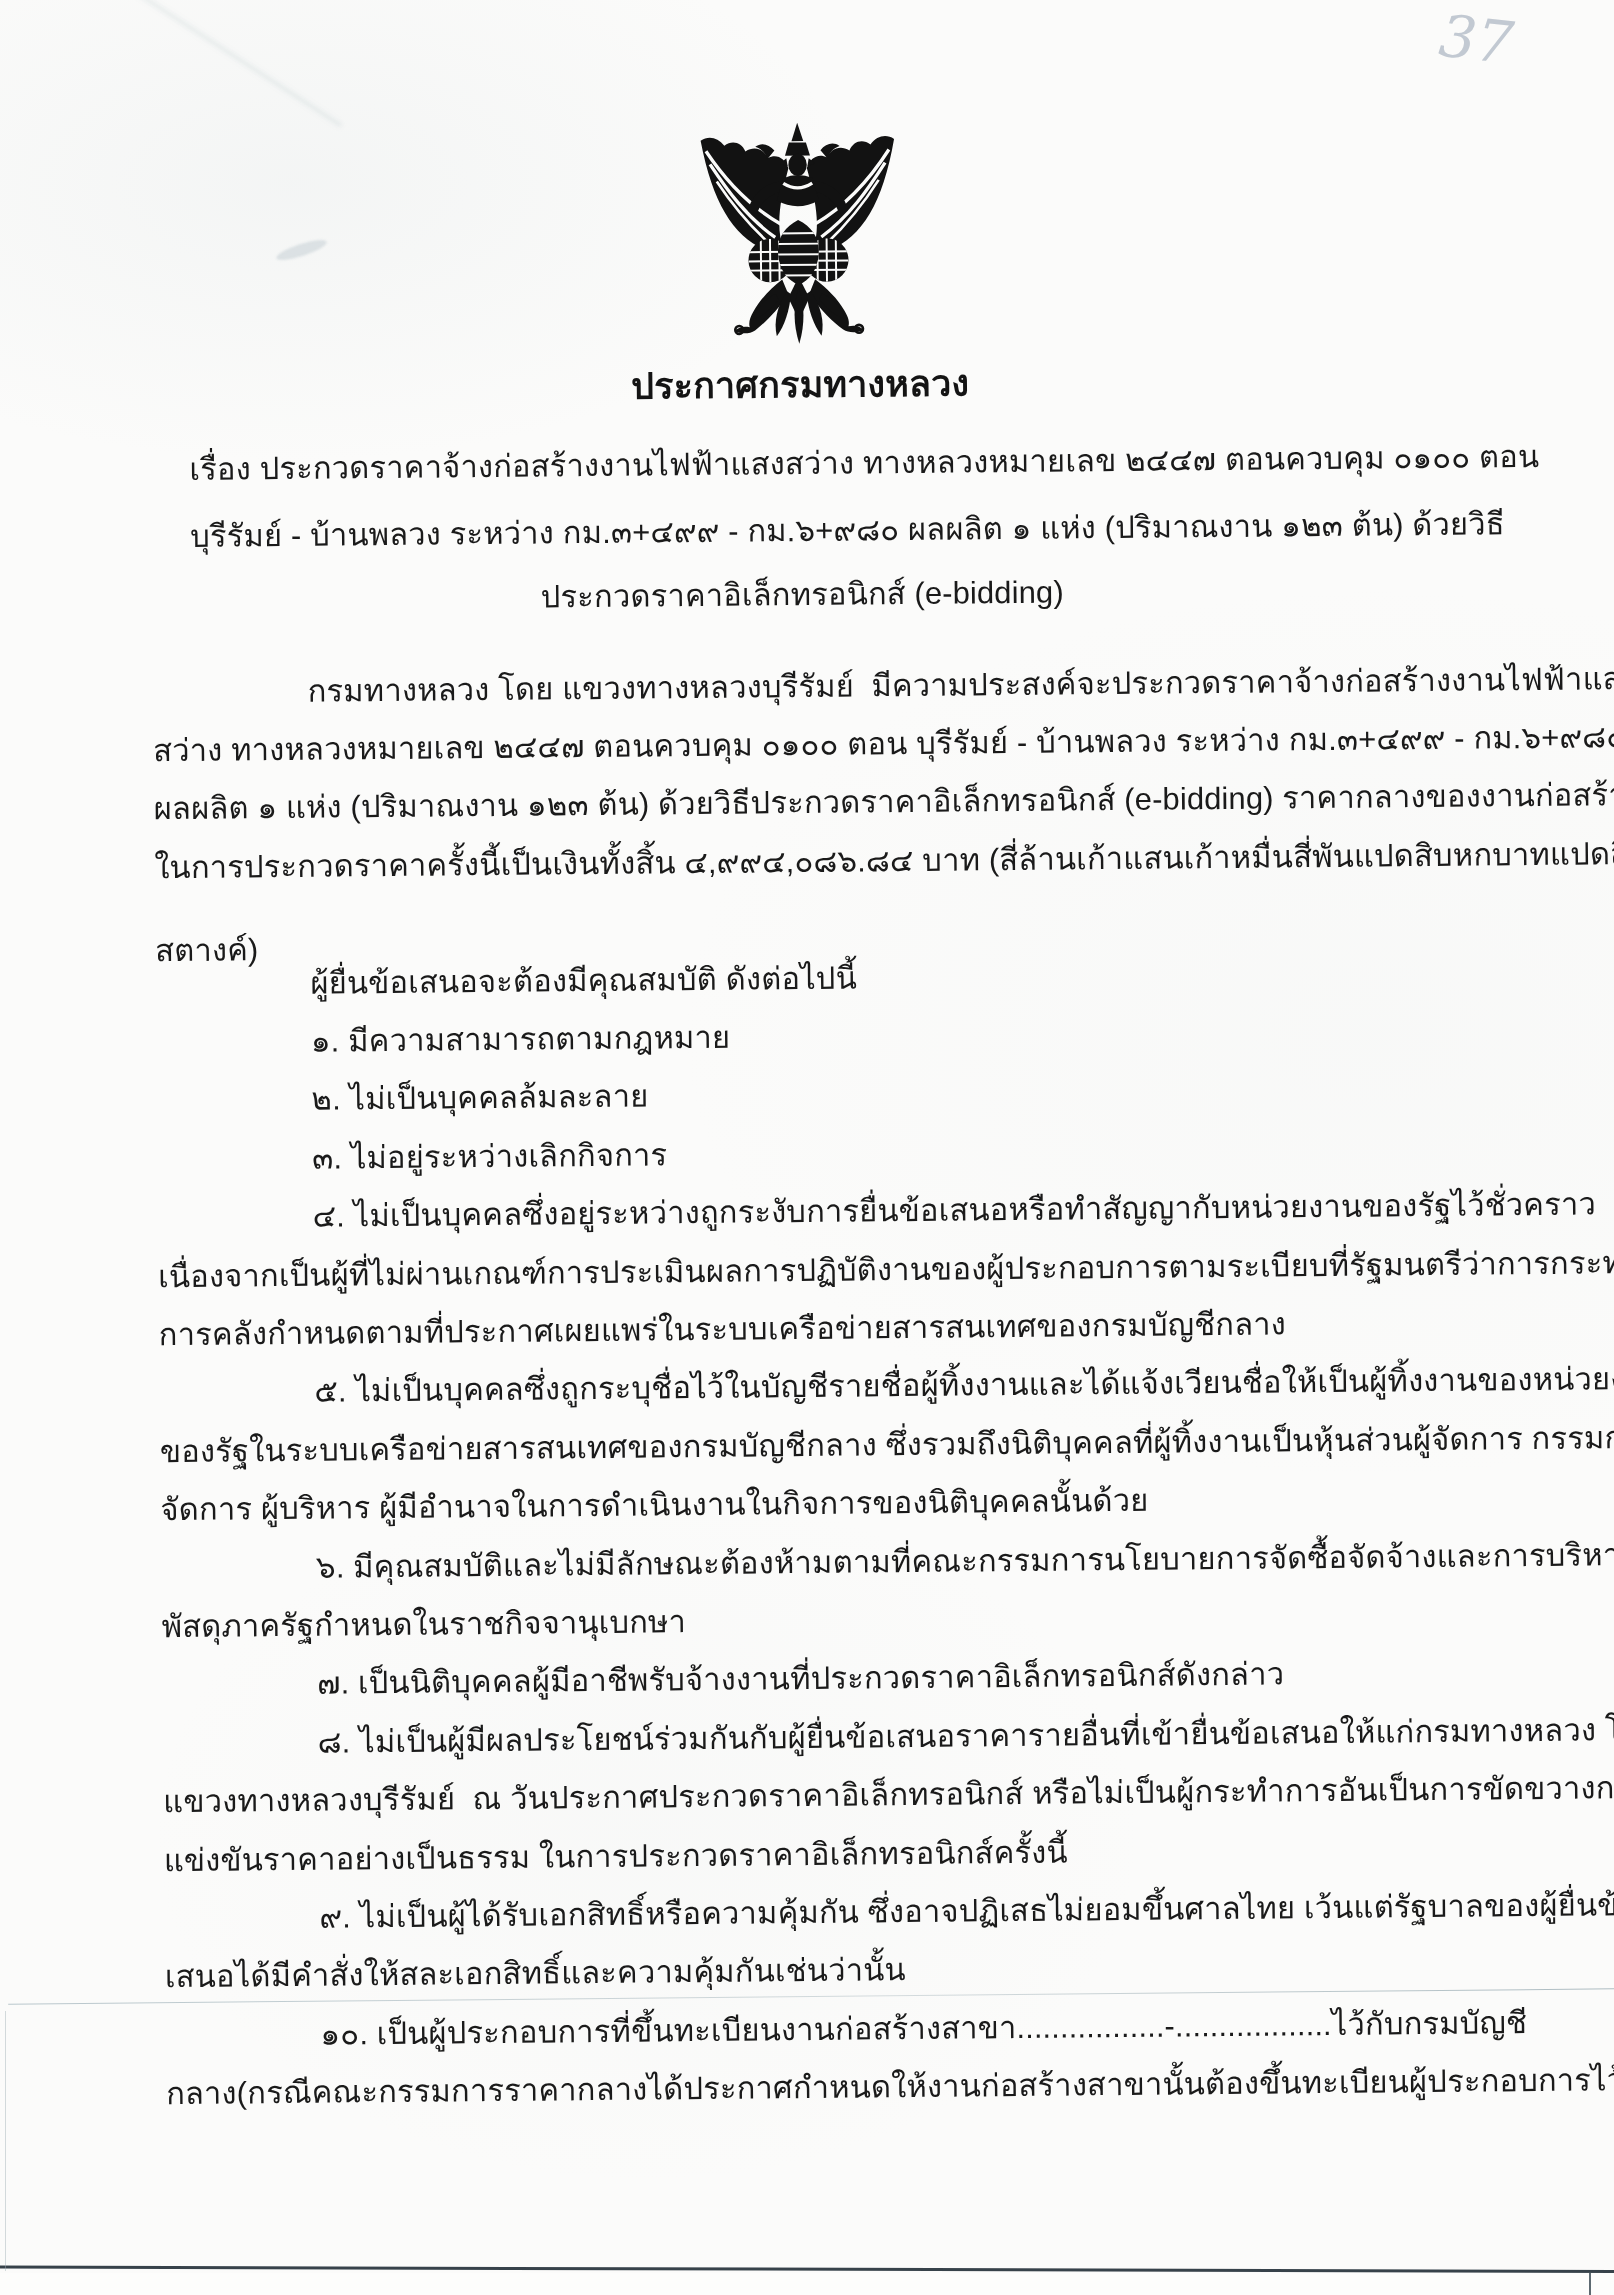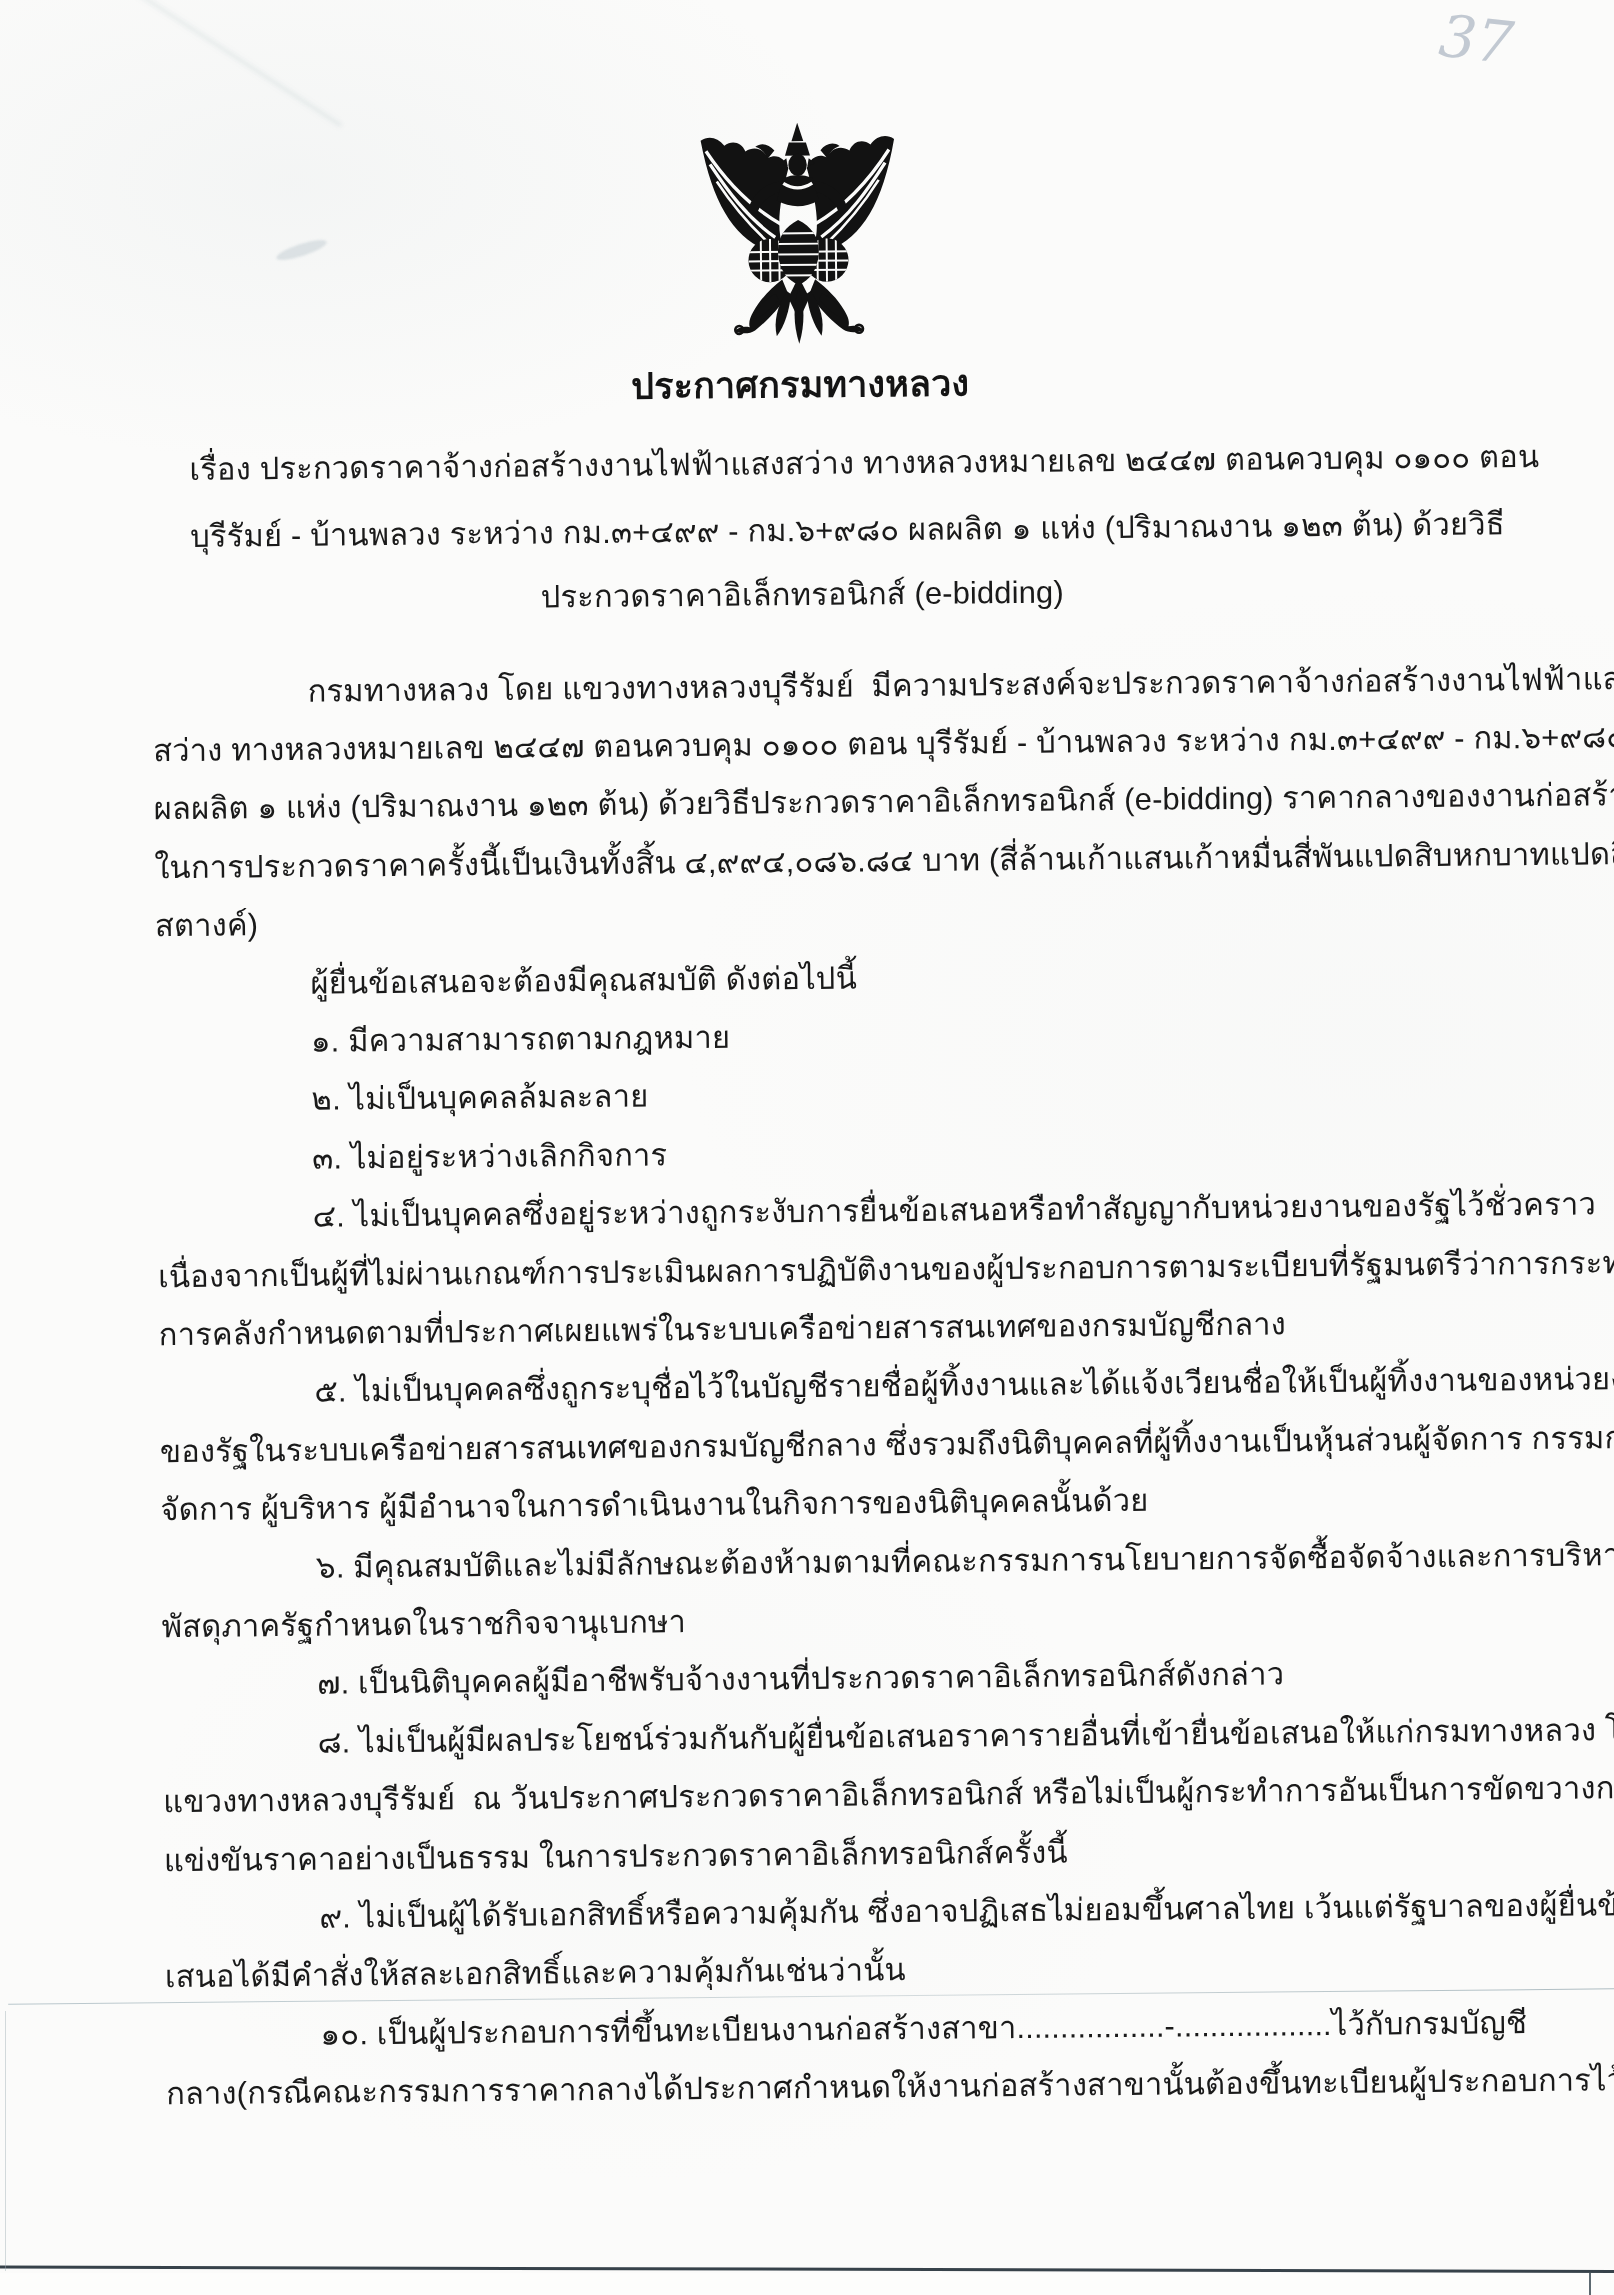--- a/index.html
+++ b/index.html
@@ -147,21 +147,21 @@
     <div class="ln ctr title" style="top:362px">ประกาศกรมทางหลวง</div>
 
     <div class="ln subj" style="top:445px">เรื่อง ประกวดราคาจ้างก่อสร้างงานไฟฟ้าแสงสว่าง ทางหลวงหมายเลข ๒๔๔๗ ตอนควบคุม ๐๑๐๐ ตอน</div>
     <div class="ln subj" style="top:512px">บุรีรัมย์ - บ้านพลวง ระหว่าง กม.๓+๔๙๙ - กม.๖+๙๘๐ ผลผลิต ๑ แห่ง (ปริมาณงาน ๑๒๓ ต้น) ด้วยวิธี</div>
     <div class="ln ctr" style="top:576px">ประกวดราคาอิเล็กทรอนิกส์ (e-bidding)</div>
 
     <div class="ln ind" style="top:668px">กรมทางหลวง โดย แขวงทางหลวงบุรีรัมย์  มีความประสงค์จะประกวดราคาจ้างก่อสร้างงานไฟฟ้าแสง</div>
     <div class="ln flt" style="top:726px">สว่าง ทางหลวงหมายเลข ๒๔๔๗ ตอนควบคุม ๐๑๐๐ ตอน บุรีรัมย์ - บ้านพลวง ระหว่าง กม.๓+๔๙๙ - กม.๖+๙๘๐</div>
     <div class="ln flt" style="top:784px">ผลผลิต ๑ แห่ง (ปริมาณงาน ๑๒๓ ต้น) ด้วยวิธีประกวดราคาอิเล็กทรอนิกส์ (e-bidding) ราคากลางของงานก่อสร้าง</div>
     <div class="ln flt" style="top:843px">ในการประกวดราคาครั้งนี้เป็นเงินทั้งสิ้น ๔,๙๙๔,๐๘๖.๘๔ บาท (สี่ล้านเก้าแสนเก้าหมื่นสี่พันแปดสิบหกบาทแปดสิบสี่</div>
-    <div class="ln flt" style="top:901px">สตางค์)</div>
+    <div class="ln flt" style="top:926px">สตางค์)</div>
     <div class="ln ind" style="top:960px">ผู้ยื่นข้อเสนอจะต้องมีคุณสมบัติ ดังต่อไปนี้</div>
     <div class="ln ind" style="top:1018px">๑. มีความสามารถตามกฎหมาย</div>
     <div class="ln ind" style="top:1076px">๒. ไม่เป็นบุคคลล้มละลาย</div>
     <div class="ln ind" style="top:1135px">๓. ไม่อยู่ระหว่างเลิกกิจการ</div>
     <div class="ln ind" style="top:1193px">๔. ไม่เป็นบุคคลซึ่งอยู่ระหว่างถูกระงับการยื่นข้อเสนอหรือทำสัญญากับหน่วยงานของรัฐไว้ชั่วคราว</div>
     <div class="ln flt" style="top:1252px">เนื่องจากเป็นผู้ที่ไม่ผ่านเกณฑ์การประเมินผลการปฏิบัติงานของผู้ประกอบการตามระเบียบที่รัฐมนตรีว่าการกระทรวง</div>
     <div class="ln flt" style="top:1310px">การคลังกำหนดตามที่ประกาศเผยแพร่ในระบบเครือข่ายสารสนเทศของกรมบัญชีกลาง</div>
     <div class="ln ind" style="top:1368px">๕. ไม่เป็นบุคคลซึ่งถูกระบุชื่อไว้ในบัญชีรายชื่อผู้ทิ้งงานและได้แจ้งเวียนชื่อให้เป็นผู้ทิ้งงานของหน่วยงาน</div>
     <div class="ln flt" style="top:1427px">ของรัฐในระบบเครือข่ายสารสนเทศของกรมบัญชีกลาง ซึ่งรวมถึงนิติบุคคลที่ผู้ทิ้งงานเป็นหุ้นส่วนผู้จัดการ กรรมการผู้</div>
     <div class="ln flt" style="top:1485px">จัดการ ผู้บริหาร ผู้มีอำนาจในการดำเนินงานในกิจการของนิติบุคคลนั้นด้วย</div>

